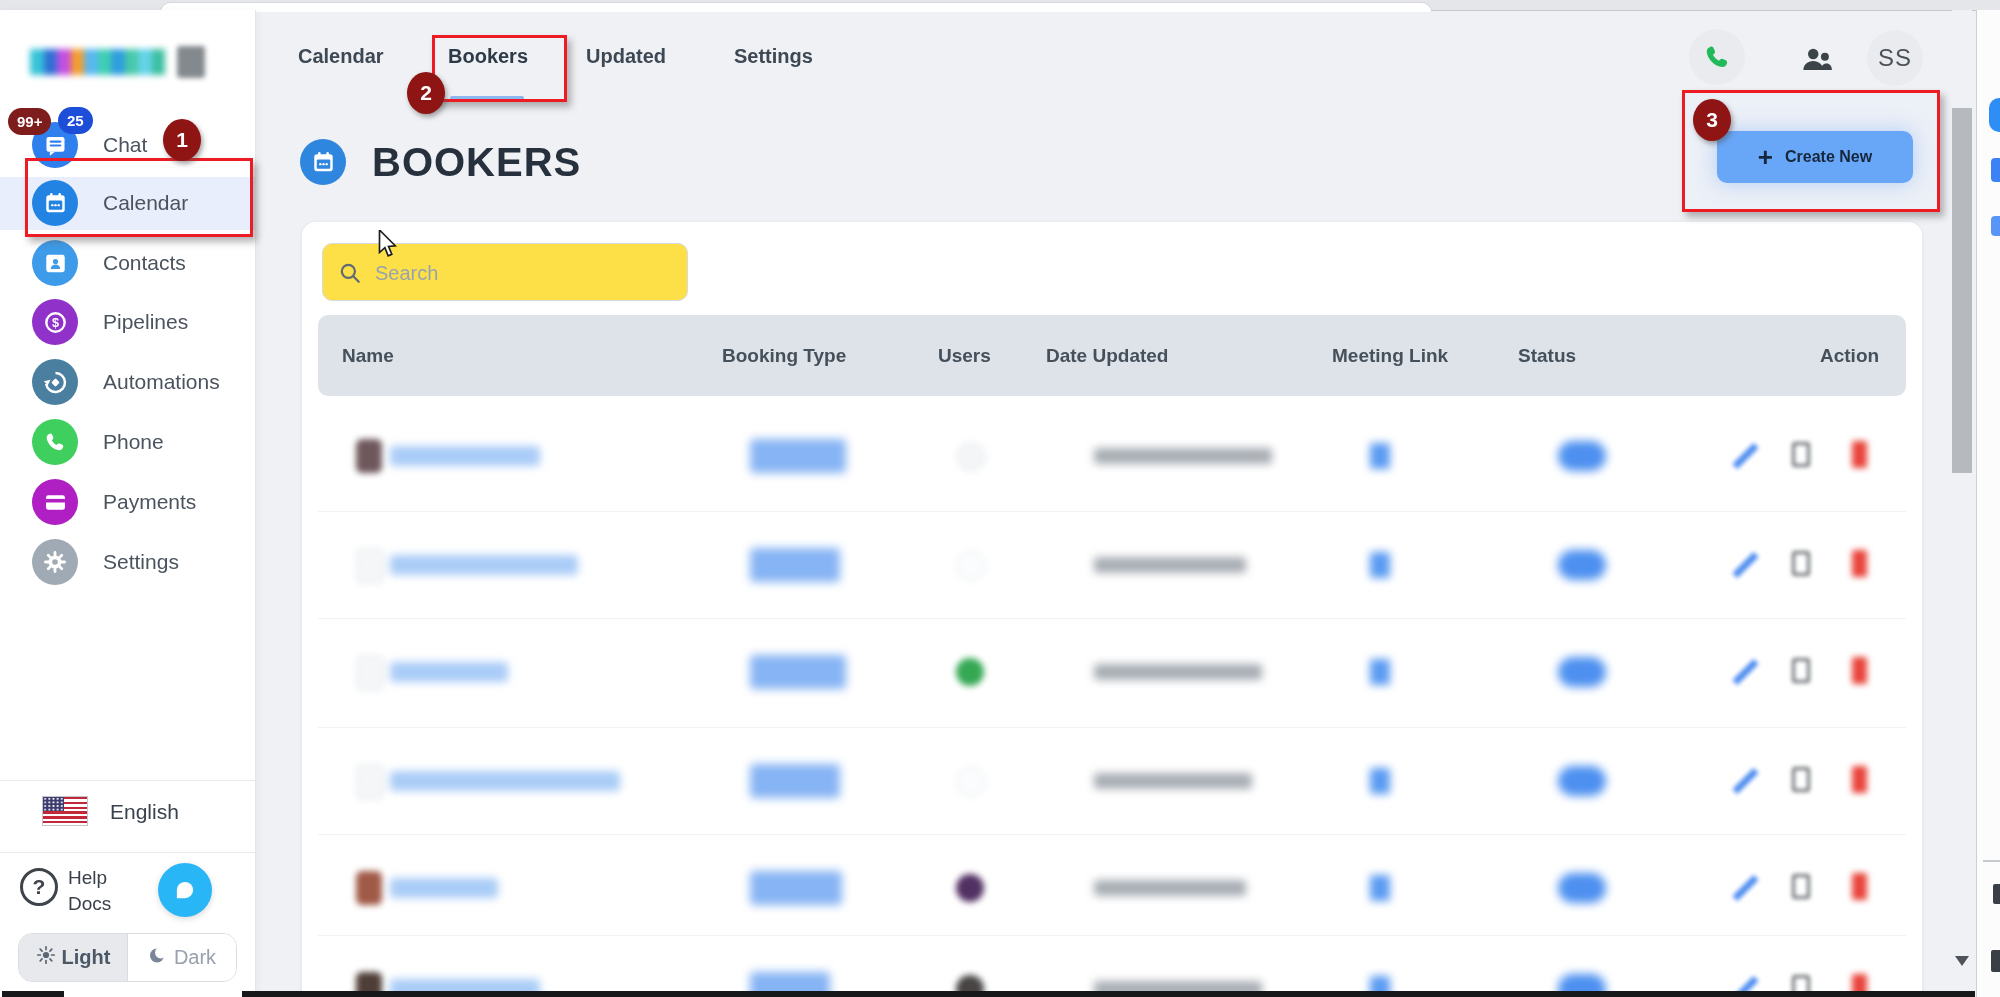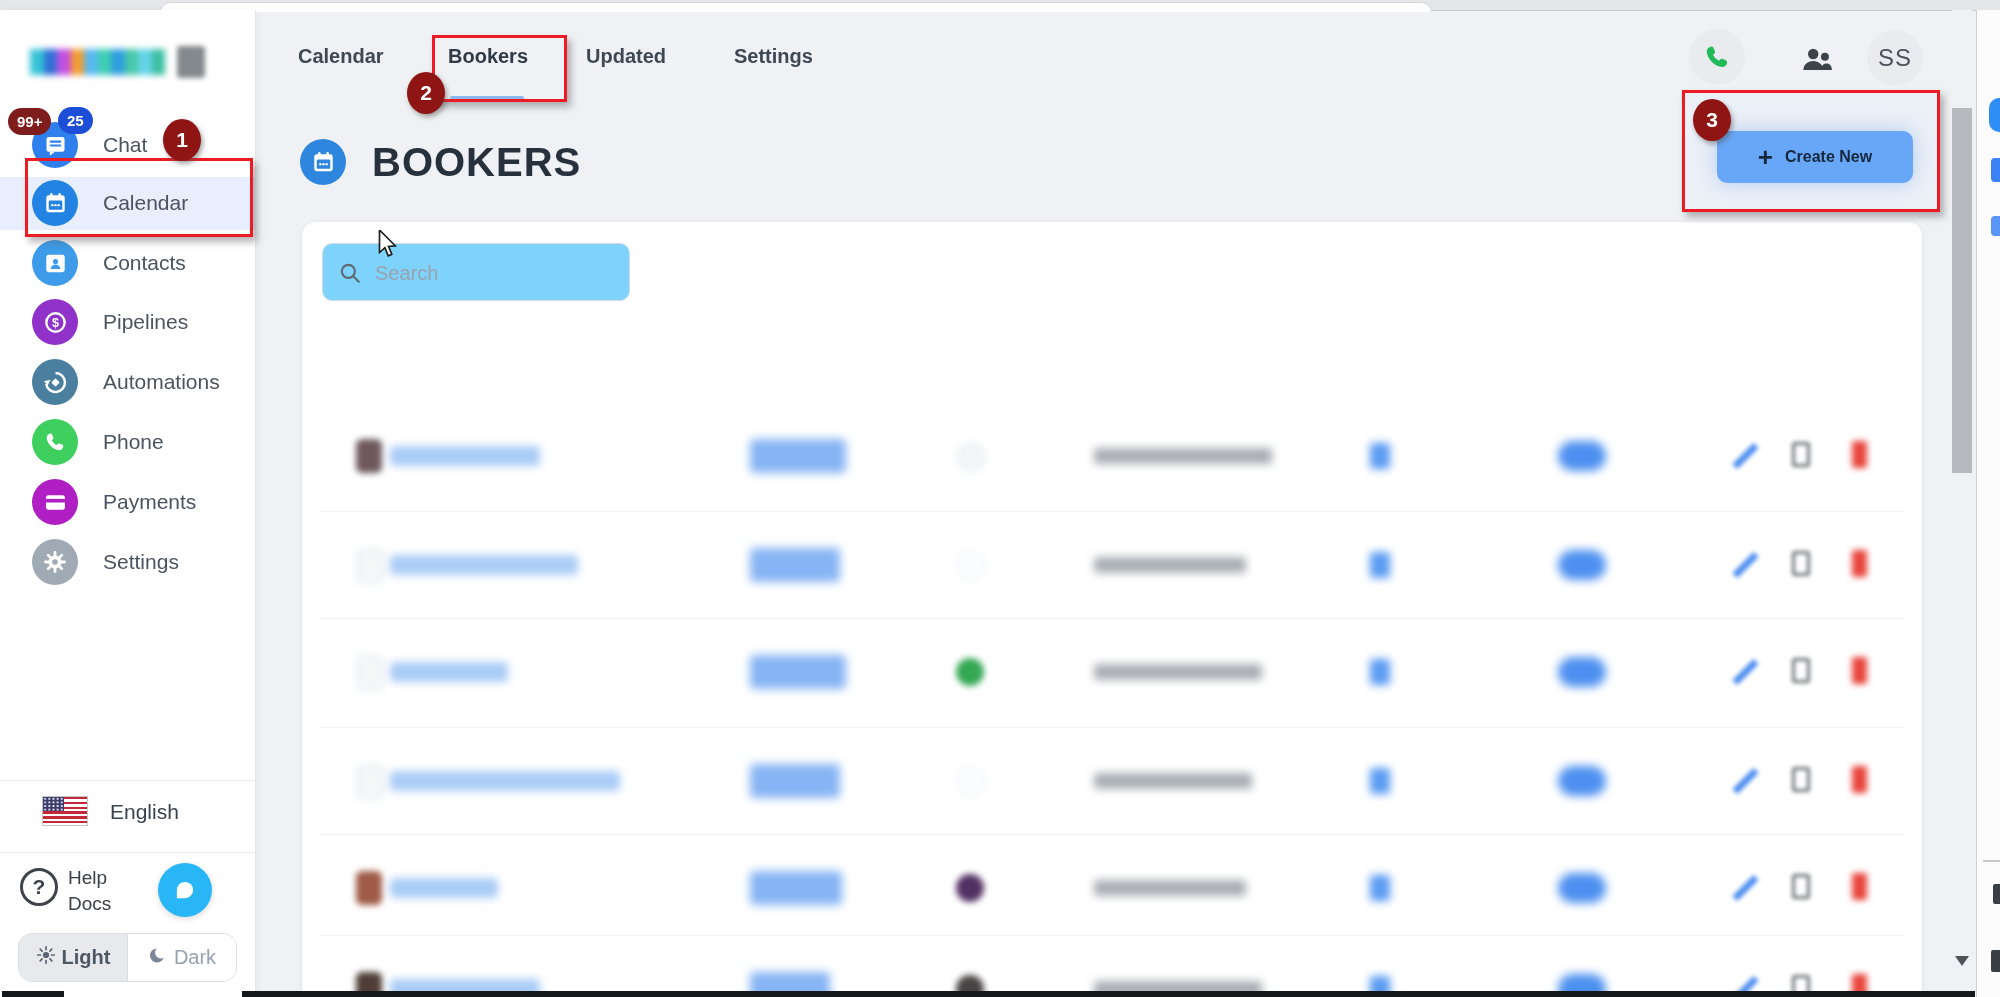--- a/index.html
+++ b/index.html
@@ -48,22 +48,22 @@
   .ss-avatar{font-size:24px;color:#4b5259;letter-spacing:1px;}
 
   
   .title-ic{position:absolute;left:300px;top:139px;width:46px;height:46px;border-radius:50%;background:#2e86de;
             display:flex;align-items:center;justify-content:center;}
   .page-title{position:absolute;left:372px;top:140px;font-size:40px;font-weight:800;color:#27313d;letter-spacing:1px;}
 
   
   .card{position:absolute;left:302px;top:222px;width:1620px;height:792px;background:#fff;border-radius:14px;
         box-shadow:0 1px 4px rgba(31,41,55,.08);}
-  .search-box{position:absolute;left:20px;top:21px;width:308px;height:58px;border:1px solid #d7dbdf;border-radius:10px;
-        box-sizing:border-box;background:#7dd3fc;}
+  .search-box{position:absolute;left:20px;top:21px;width:366px;height:58px;border:1px solid #d7dbdf;border-radius:10px;
+        box-sizing:border-box;background:#fde047;}
   .search-box svg{position:absolute;left:15px;top:17px;}
   .search-input{position:absolute;left:50px;top:1px;width:300px;height:54px;border:none;outline:none;font-size:20px;
         color:#394049;font-family:"Liberation Sans",sans-serif;background:transparent;}
   .search-input::placeholder{color:#9aa3ad;}
   .thead{position:absolute;left:16px;top:93px;width:1588px;height:81px;background:#dee3e9;border-radius:10px;}
   .th{position:absolute;top:0;height:81px;line-height:81px;font-size:19px;font-weight:600;color:#46505b;white-space:nowrap;}
   .trow{position:absolute;left:16px;width:1588px;height:108px;}
   .rowline{position:absolute;left:16px;width:1588px;height:1px;background:#f0f2f5;}
   .blurblock{position:absolute;}
 
@@ -292,20 +292,29 @@
   <div class="page-title">BOOKERS</div>
 
   <div class="card">
     <div class="search-box">
       <svg viewBox="0 0 22 22" width="24" height="24">
         <circle cx="9.5" cy="9.5" r="6" fill="none" stroke="#5f6a75" stroke-width="2"></circle>
         <line x1="14" y1="14" x2="19" y2="19" stroke="#5f6a75" stroke-width="2" stroke-linecap="round"></line>
       </svg>
       <input class="search-input" type="text" placeholder="Search" style="">
     </div>
+    <div class="thead" id="thead" style="background: rgb(222, 227, 233);">
+        <span class="th" style="left: 24px;">Name</span>
+        <span class="th" style="left: 404px;">Booking Type</span>
+        <span class="th" style="left: 620px;">Users</span>
+        <span class="th" style="left: 728px;">Date Updated</span>
+        <span class="th" style="left: 1014px;">Meeting Link</span>
+        <span class="th" style="left: 1200px;">Status</span>
+        <span class="th" style="left: 1502px;">Action</span>
+      </div>
     <div id="tbody">
         <div class="trow" style="top: 180px;">
           <div class="blurblock" style="left: 38px; top: 37px; width: 26px; height: 34px; border-radius: 6px; background: rgb(110, 88, 92); filter: blur(3px); border: none;"></div>
           <div class="blurblock" style="left: 72px; top: 44px; width: 150px; height: 20px; border-radius: 4px; background: rgb(169, 204, 247); filter: blur(4px);"></div>
           <div class="blurblock" style="left: 432px; top: 37px; width: 96px; height: 34px; border-radius: 4px; background: rgb(134, 180, 244); filter: blur(5px);"></div>
           <div class="blurblock" style="left: 638px; top: 40px; width: 28px; height: 28px; border-radius: 50%; background: rgb(243, 245, 247); filter: blur(3px); border: 1px solid rgb(224, 228, 232);"></div>
           <div class="blurblock" style="left: 776px; top: 46px; width: 178px; height: 16px; border-radius: 3px; background: rgb(169, 174, 181); filter: blur(4px);"></div>
           <div class="blurblock" style="left: 1052px; top: 41px; width: 20px; height: 26px; border-radius: 3px; background: rgb(90, 155, 242); filter: blur(4px);"></div>
           <div class="blurblock" style="left: 1240px; top: 39px; width: 48px; height: 30px; border-radius: 15px; background: rgb(77, 144, 240); filter: blur(5px);"></div>
           <div class="blurblock" style="left: 1412px; top: 39px; width: 30px; height: 30px;">

